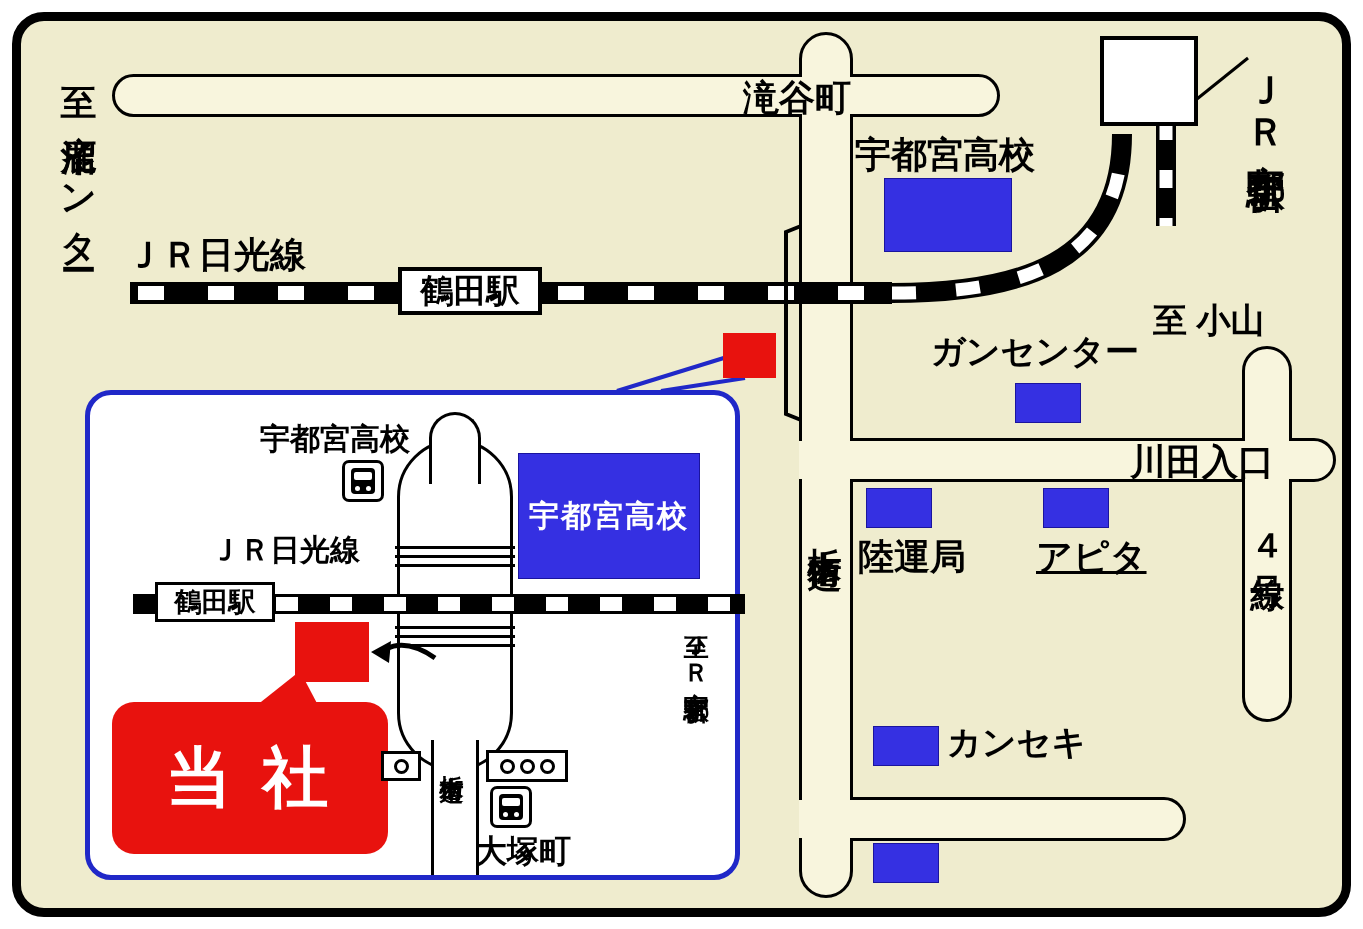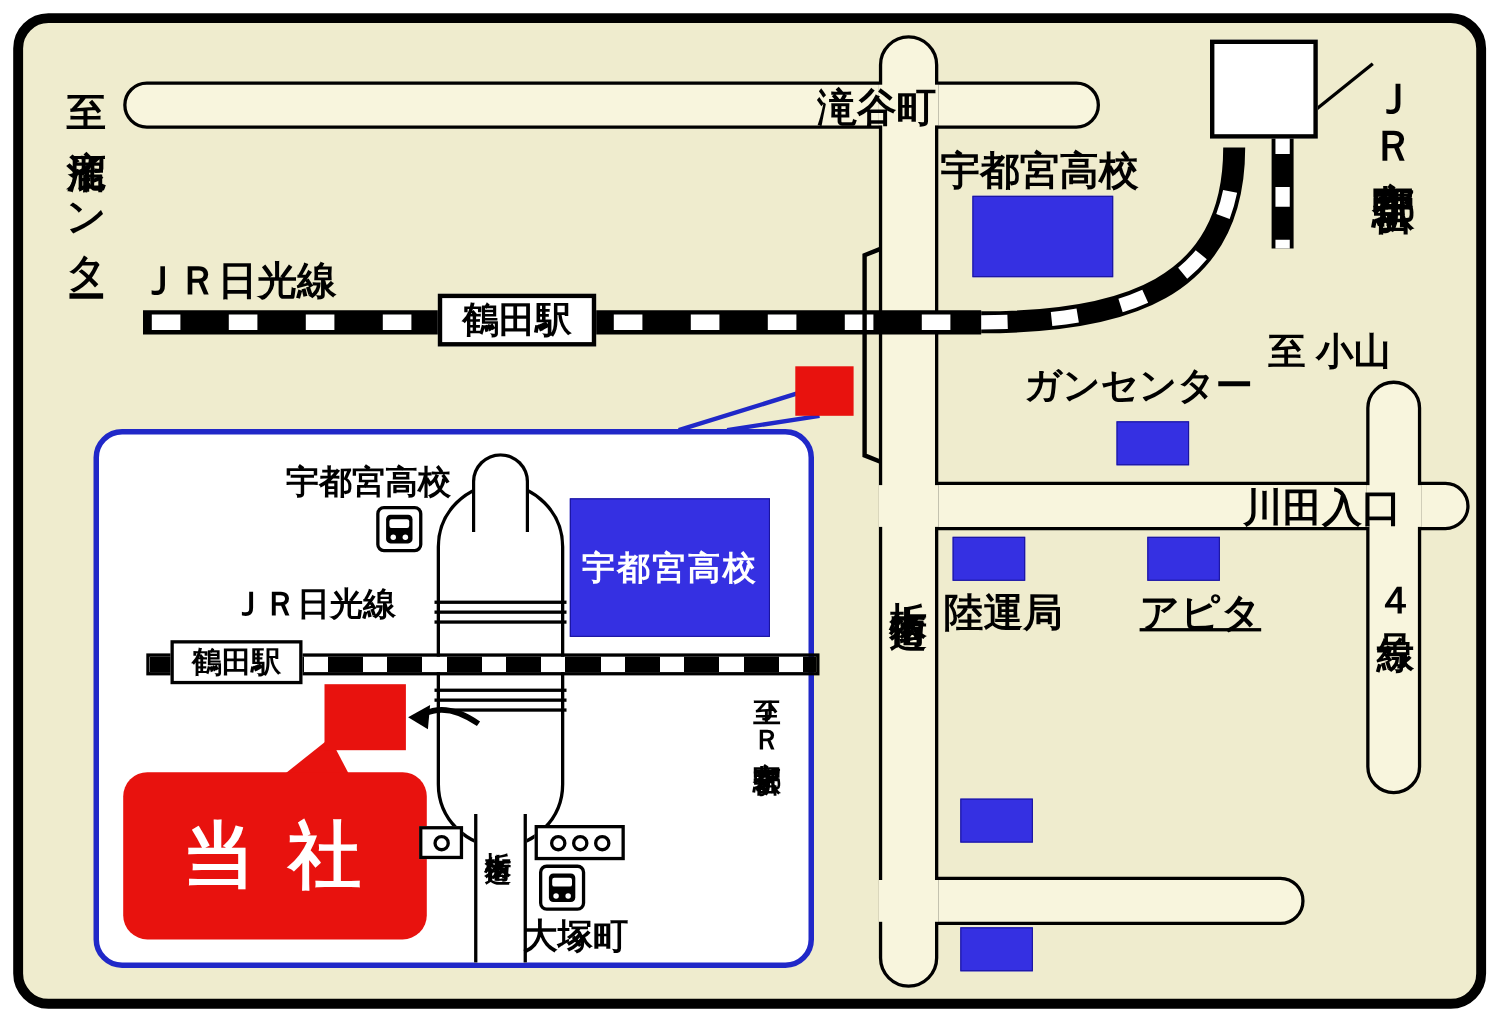--- a/index.html
+++ b/index.html
@@ -79,20 +79,21 @@
   <div class="label" style="left:126px;top:234px;font-size:36px;">ＪＲ日光線</div>
   <div class="label v" style="left:1243px;top:50px;font-size:38px;">ＪＲ宇都宮駅</div>
   <div class="label" style="left:855px;top:134px;font-size:36px;">宇都宮高校</div>
   <div class="label" style="left:1153px;top:301px;font-size:34px;">至 小山</div>
   <div class="label" style="left:931px;top:332px;font-size:34px;">ガンセンター</div>
   <div class="label v" style="left:805px;top:520px;font-size:34px;">栃木街道</div>
   <div class="label" style="left:1130px;top:441px;font-size:36px;">川田入口</div>
   <div class="label v" style="left:1248px;top:510px;font-size:34px;">４号線</div>
   <div class="label" style="left:858px;top:536px;font-size:36px;">陸運局</div>
   <div class="label" style="left:1036px;top:536px;font-size:36px;text-decoration:underline;">アピタ</div>
+  <div class="label" style="left:947px;top:723px;font-size:34px;">カンセキ</div>
 
   <div class="inset">
 
     <div class="road-shape" style="left:307px;top:44px;width:116px;height:332px;border-radius:58px;z-index:1;"></div>
     <div class="road-shape" style="left:339px;top:17px;width:52px;height:72px;border-bottom:none;border-radius:26px 26px 0 0;z-index:2;"></div>
     <div class="road-shape" style="left:341px;top:345px;width:48px;height:135px;border-top:none;border-bottom:none;z-index:2;"></div>
     <div class="crossline" style="left:305px;top:151px;width:120px;"></div>
     <div class="crossline" style="left:305px;top:160px;width:120px;"></div>
     <div class="crossline" style="left:305px;top:169px;width:120px;"></div>
     <div class="crossline" style="left:305px;top:231px;width:120px;"></div>

